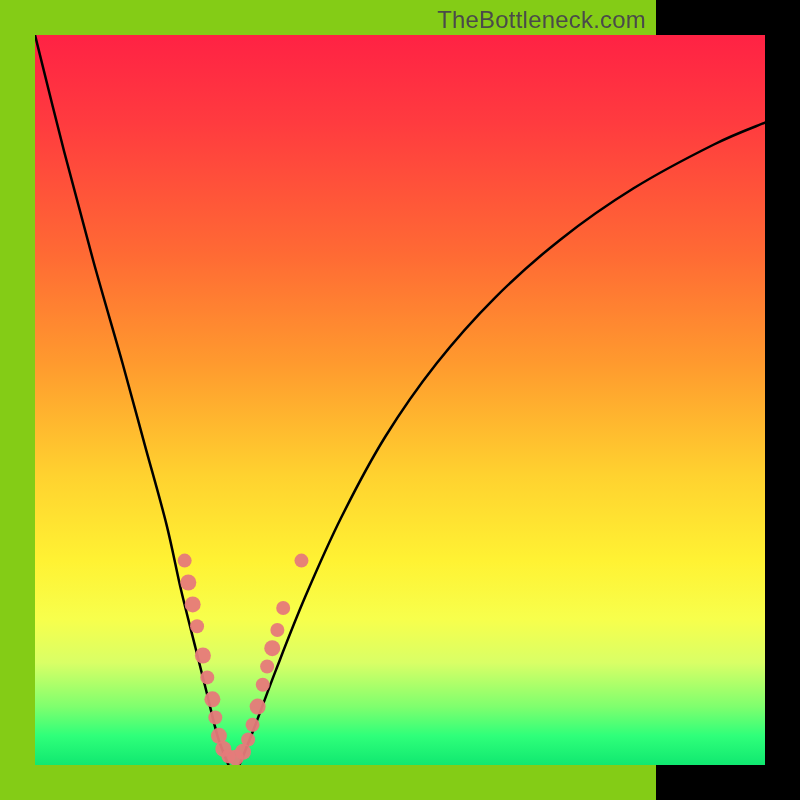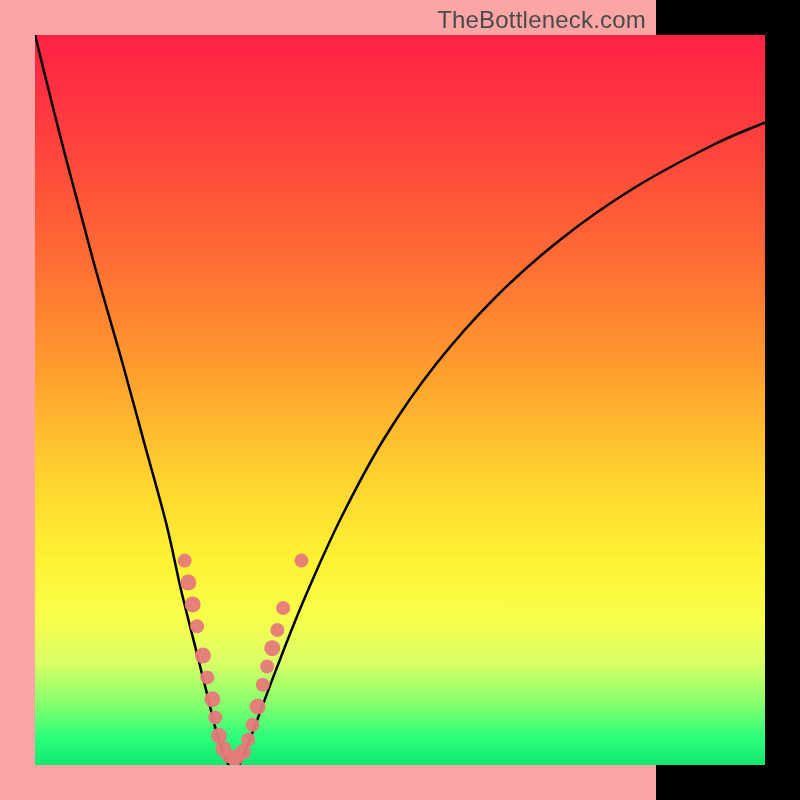--- a/index.html
+++ b/index.html
@@ -8,21 +8,21 @@
     width: 800px;
     height: 800px;
     overflow: hidden;
     background: #000;
     font-family: Arial, Helvetica, sans-serif;
   }
   .frame {
     position: relative;
     width: 656px;
     height: 800px;
-    background: #fca5a5;
+    background: #84cc16;
   }
   .plot-area {
     position: absolute;
     left: 35px;
     top: 35px;
     width: 730px;
     height: 730px;
     background: linear-gradient(
       to bottom,
       #ff2244 0%,

